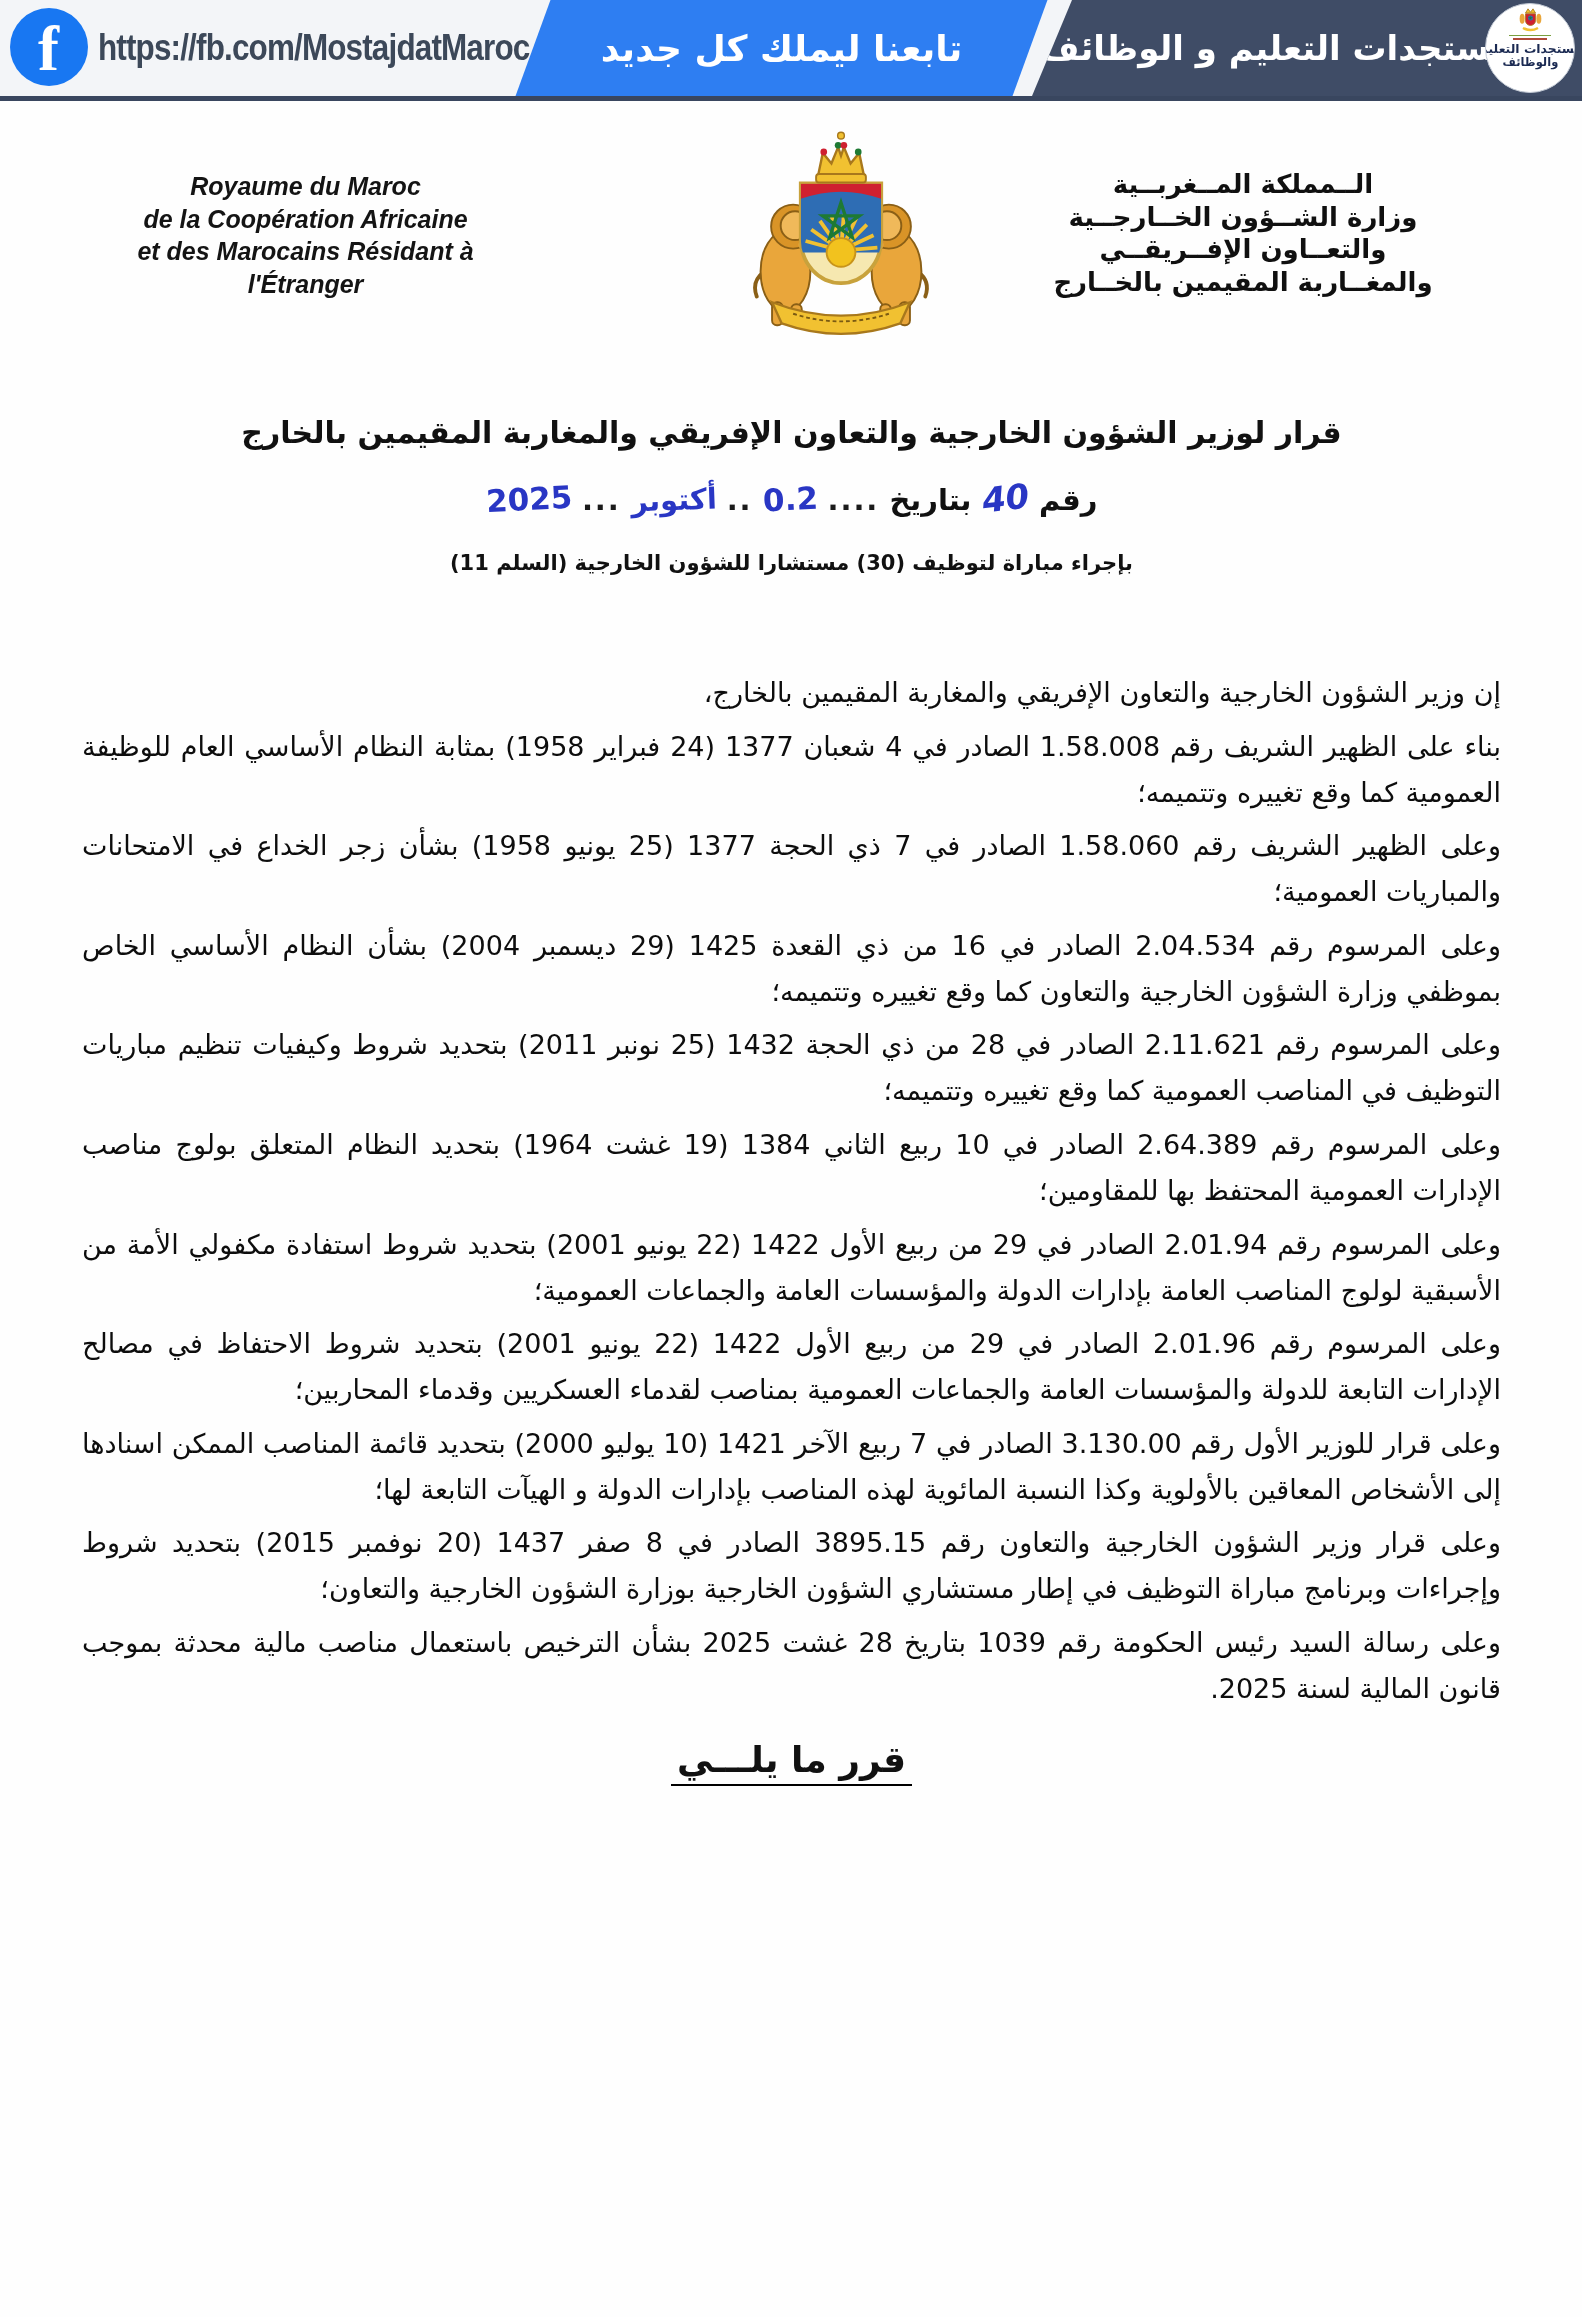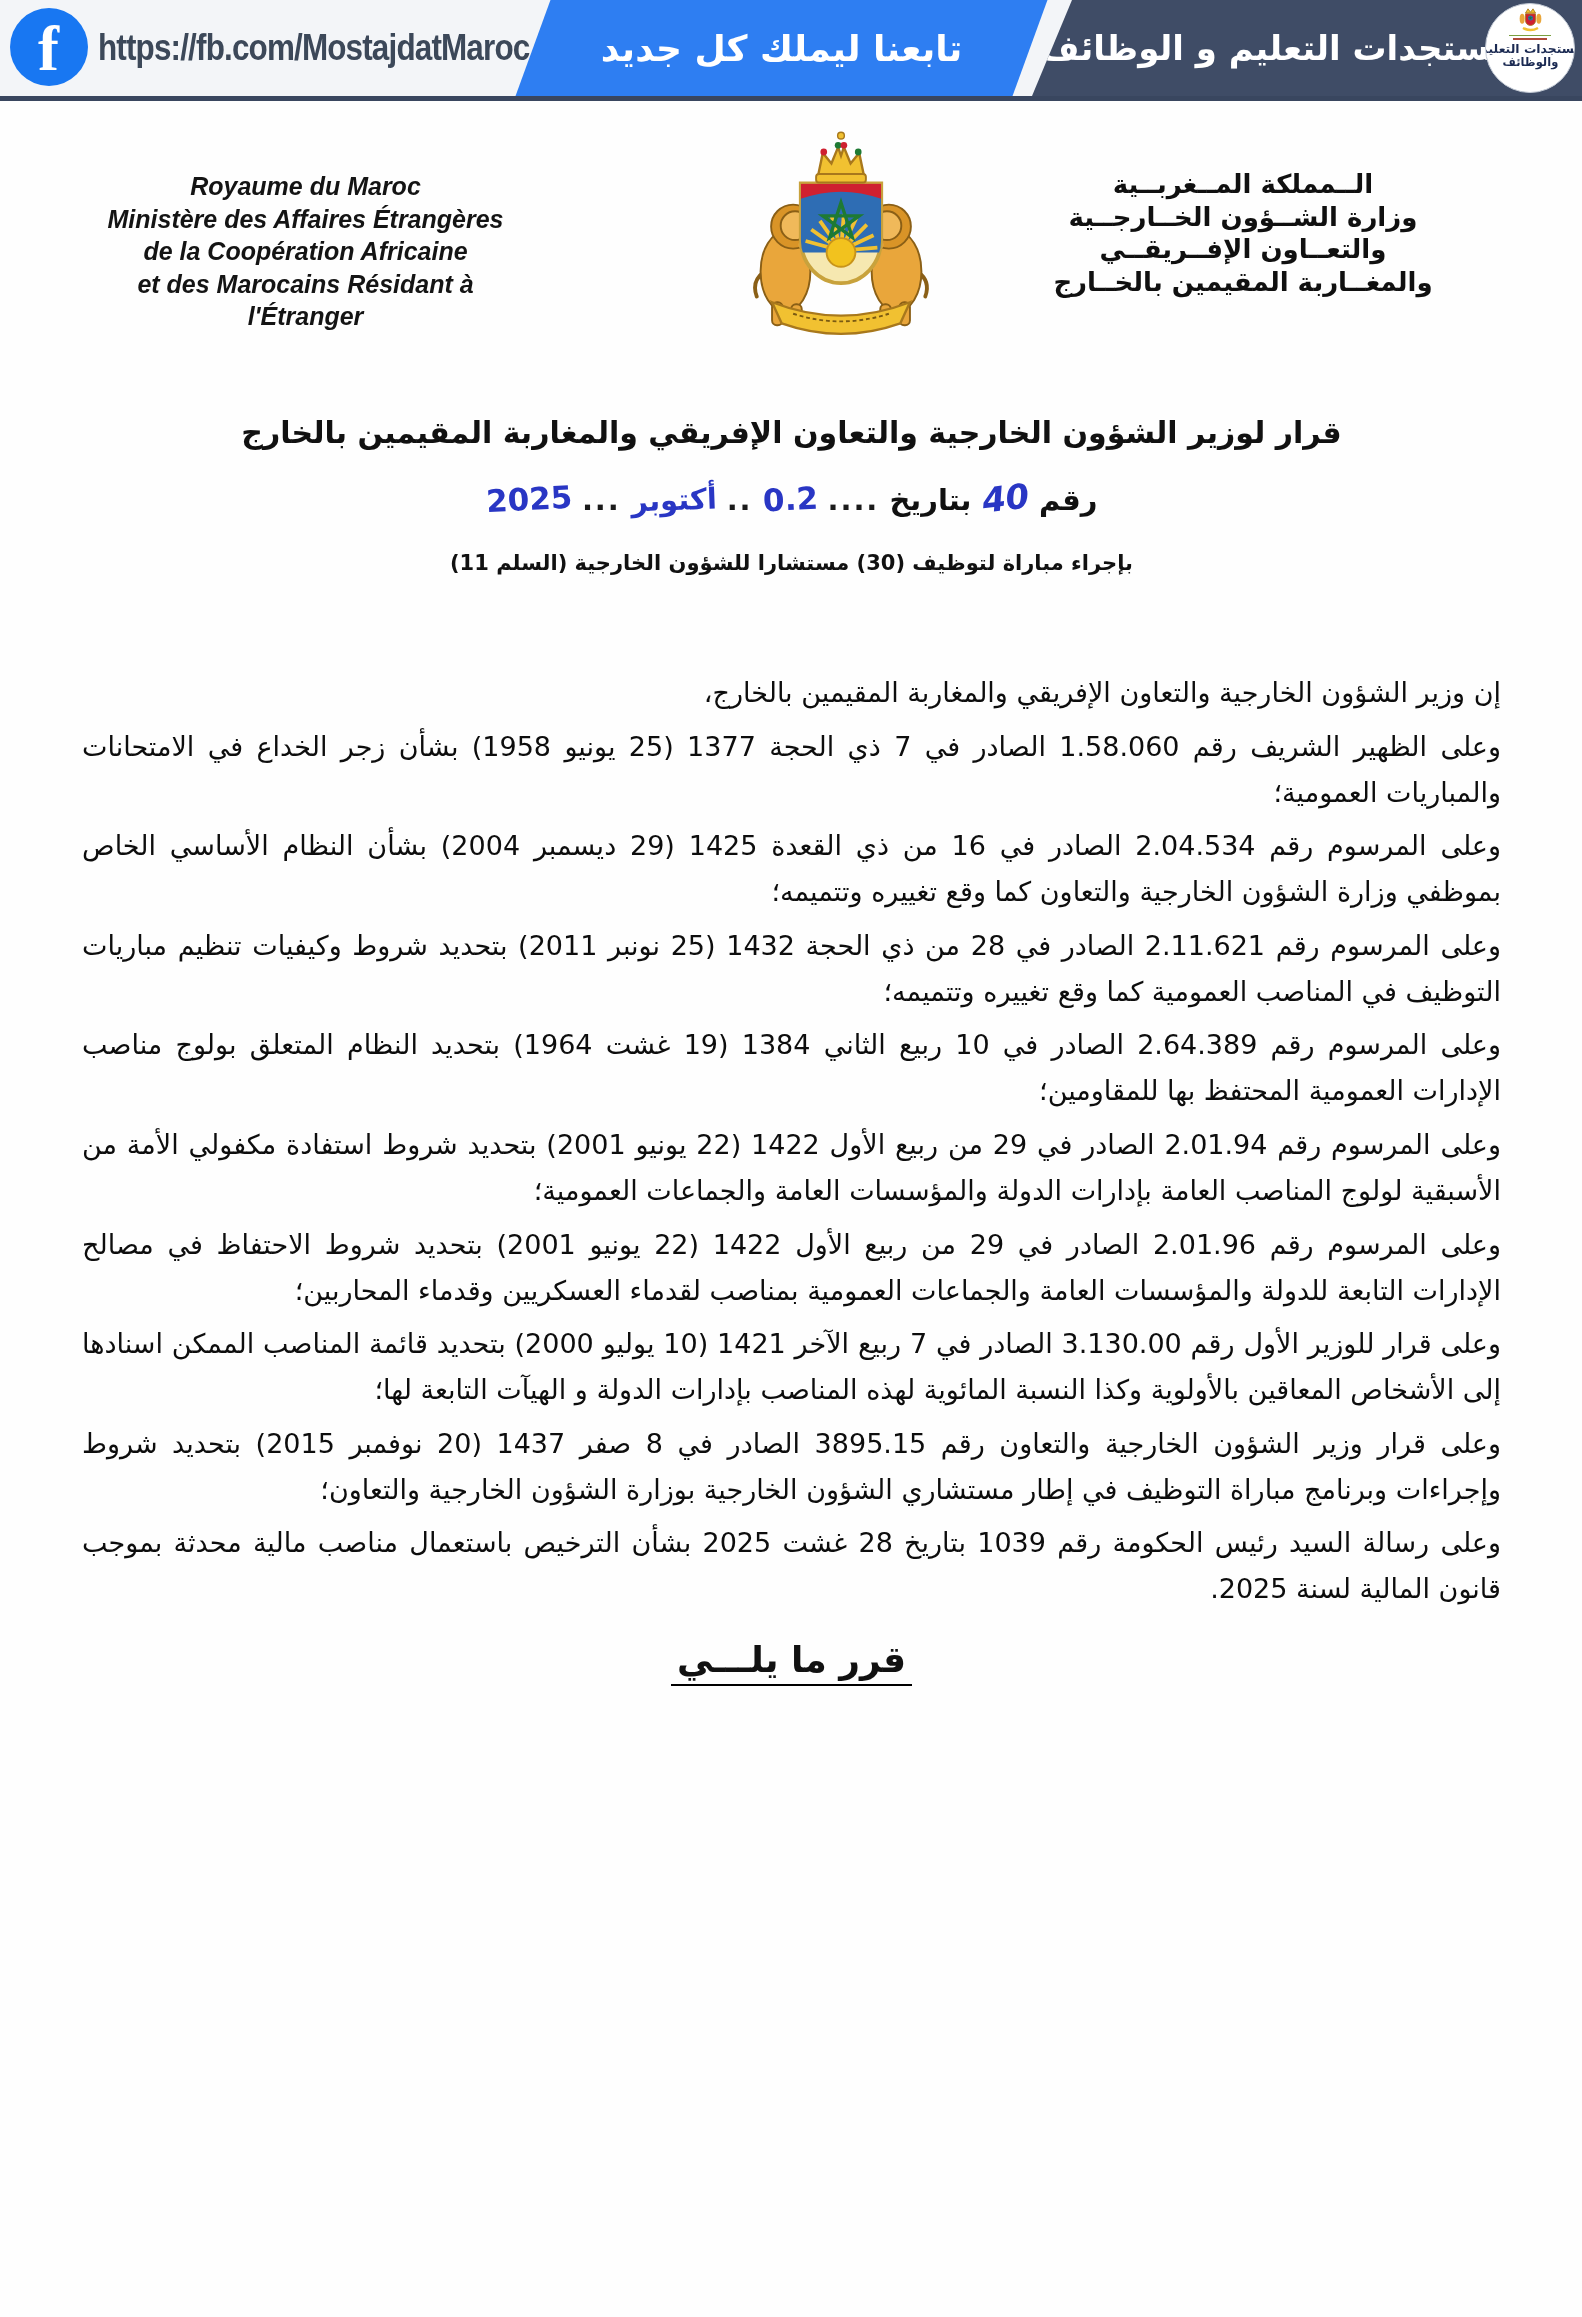--- a/index.html
+++ b/index.html
@@ -85,21 +85,20 @@
       <div class="logo-dash g"></div>
       <div class="logo-dash r"></div>
       <div class="logo-t1">مستجدات التعليم</div>
       <div class="logo-t2">والوظائف</div>
     </div>
   </div>
 
   <div class="letterhead">
     <div class="lh-french">
       <div>Royaume du Maroc</div>
-      <div>Ministère des Affaires Étrangères</div>
       <div>de la Coopération Africaine</div>
       <div>et des Marocains Résidant à l'Étranger</div>
     </div>
 
     <svg class="lh-emblem" viewBox="0 0 220 235">
       <defs>
         <clipPath id="shieldClip">
             <path d="M68 58 h84 v58 a42 46 0 0 1 -84 0 z"></path>
           </clipPath>
         <g id="lionL">
@@ -166,20 +165,21 @@
       <span class="dots">..</span>
       <span class="ink ink-month">أكتوبر</span>
       <span class="dots">...</span>
       <span class="ink ink-year">2025</span>
     </div>
     <div class="t-line3">بإجراء مباراة لتوظيف (30) مستشارا للشؤون الخارجية (السلم 11)</div>
   </div>
 
   <div class="doc-body" dir="rtl">
     <p>إن وزير الشؤون الخارجية والتعاون الإفريقي والمغاربة المقيمين بالخارج،</p>
+    <p>بناء على الظهير الشريف رقم 1.58.008 الصادر في 4 شعبان 1377 (24 فبراير 1958) بمثابة النظام الأساسي العام للوظيفة العمومية كما وقع تغييره وتتميمه؛</p>
     <p>وعلى الظهير الشريف رقم 1.58.060 الصادر في 7 ذي الحجة 1377 (25 يونيو 1958) بشأن زجر الخداع في الامتحانات والمباريات العمومية؛</p>
     <p>وعلى المرسوم رقم 2.04.534 الصادر في 16 من ذي القعدة 1425 (29 ديسمبر 2004) بشأن النظام الأساسي الخاص بموظفي وزارة الشؤون الخارجية والتعاون كما وقع تغييره وتتميمه؛</p>
     <p>وعلى المرسوم رقم 2.11.621 الصادر في 28 من ذي الحجة 1432 (25 نونبر 2011) بتحديد شروط وكيفيات تنظيم مباريات التوظيف في المناصب العمومية كما وقع تغييره وتتميمه؛</p>
     <p>وعلى المرسوم رقم 2.64.389 الصادر في 10 ربيع الثاني 1384 (19 غشت 1964) بتحديد النظام المتعلق بولوج مناصب الإدارات العمومية المحتفظ بها للمقاومين؛</p>
     <p>وعلى المرسوم رقم 2.01.94 الصادر في 29 من ربيع الأول 1422 (22 يونيو 2001) بتحديد شروط استفادة مكفولي الأمة من الأسبقية لولوج المناصب العامة بإدارات الدولة والمؤسسات العامة والجماعات العمومية؛</p>
     <p>وعلى المرسوم رقم 2.01.96 الصادر في 29 من ربيع الأول 1422 (22 يونيو 2001) بتحديد شروط الاحتفاظ في مصالح الإدارات التابعة للدولة والمؤسسات العامة والجماعات العمومية بمناصب لقدماء العسكريين وقدماء المحاربين؛</p>
     <p>وعلى قرار للوزير الأول رقم 3.130.00 الصادر في 7 ربيع الآخر 1421 (10 يوليو 2000) بتحديد قائمة المناصب الممكن اسنادها إلى الأشخاص المعاقين بالأولوية وكذا النسبة المائوية لهذه المناصب بإدارات الدولة و الهيآت التابعة لها؛</p>
     <p>وعلى قرار وزير الشؤون الخارجية والتعاون رقم 3895.15 الصادر في 8 صفر 1437 (20 نوفمبر 2015) بتحديد شروط وإجراءات وبرنامج مباراة التوظيف في إطار مستشاري الشؤون الخارجية بوزارة الشؤون الخارجية والتعاون؛</p>
     <p>وعلى رسالة السيد رئيس الحكومة رقم 1039 بتاريخ 28 غشت 2025 بشأن الترخيص باستعمال مناصب مالية محدثة بموجب قانون المالية لسنة 2025.</p>
     <div class="closing">

